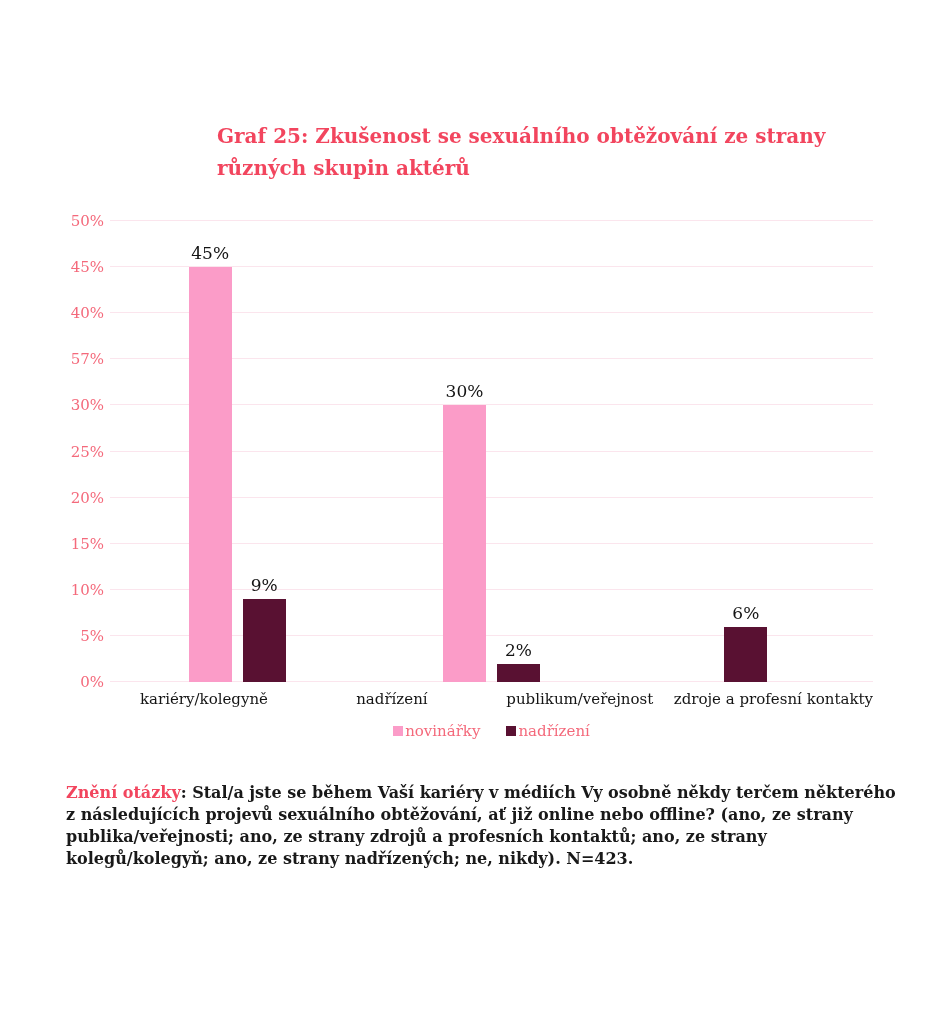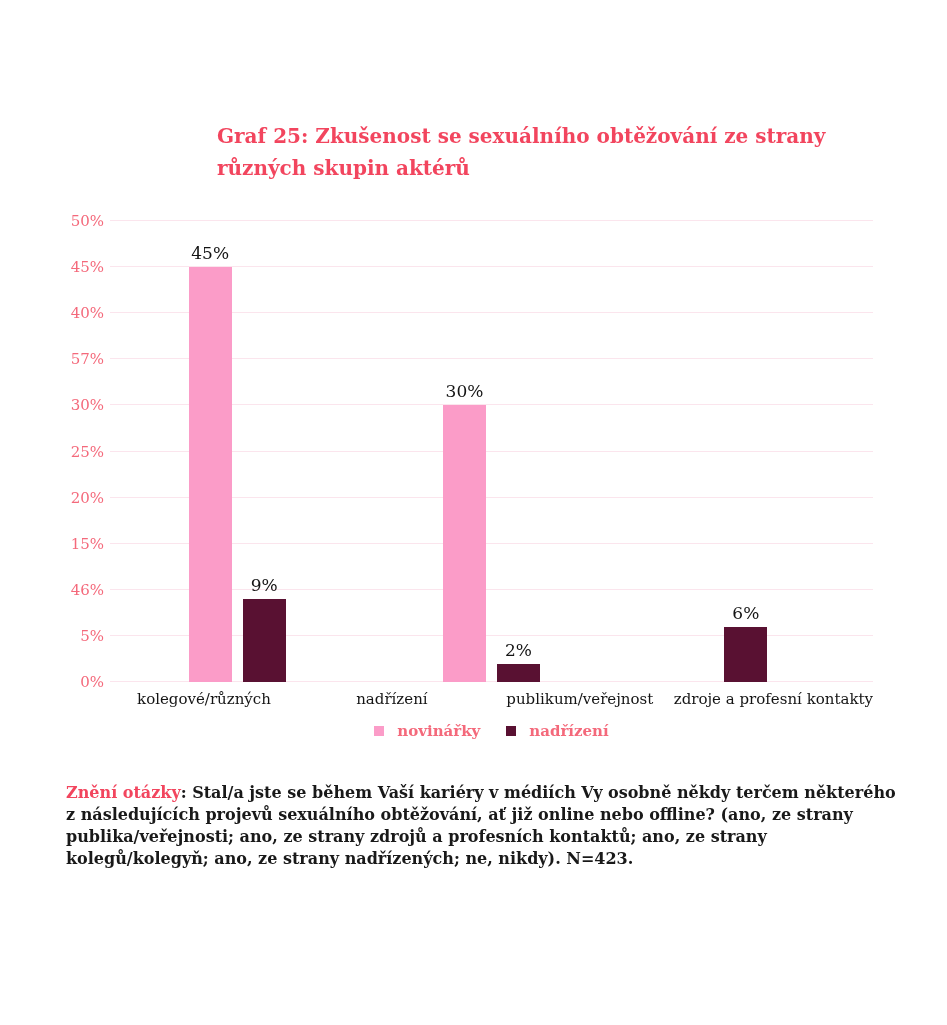--- a/index.html
+++ b/index.html
@@ -43,40 +43,40 @@
     position:absolute; left:110px; top:690px; width:763px; display:flex;
   }
   .cat-label {
     flex:1 1 0; text-align:center; font-size:15px; color:#141414;
     white-space:nowrap;
   }
   .legend {
     position:absolute; left:110px; top:722px; width:763px;
     display:flex; justify-content:center; align-items:center; gap:26px;
   }
-  .legend-item { display:flex; align-items:center; gap:13px;font-weight:bold; }
+  .legend-item { display:flex; align-items:center; gap:2px; }
   .legend-swatch { width:10px; height:10px; }
   .legend-label { font-size:15px; color:#f4697b; white-space:nowrap; }
   .footnote {
     position:absolute; left:66px; top:782px; width:832px;
     font-size:16px; font-weight:bold; line-height:22px; color:#191919;
   }
   .footnote-lead { color:#f2455e;margin-top:24px; }
 </style>
 </head>
 <body>
 
 <div class="page">
 
   <div class="chart-title">Graf 25: Zkušenost se sexuálního obtěžování ze strany různých skupin aktérů</div>
 
   <div class="yticks">
       <div class="ytick" style="bottom: 0%;">0%</div>
       <div class="ytick" style="bottom: 10%;">5%</div>
-      <div class="ytick" style="bottom: 20%;">46%</div>
+      <div class="ytick" style="bottom: 20%;">10%</div>
       <div class="ytick" style="bottom: 30%;">15%</div>
       <div class="ytick" style="bottom: 40%;">20%</div>
       <div class="ytick" style="bottom: 50%;">25%</div>
       <div class="ytick" style="bottom: 60%;">30%</div>
       <div class="ytick" style="bottom: 70%;">57%</div>
       <div class="ytick" style="bottom: 80%;">40%</div>
       <div class="ytick" style="bottom: 90%;">45%</div>
       <div class="ytick" style="bottom: 100%;">50%</div>
     </div>
 
@@ -124,21 +124,21 @@
             <div class="bar-wrap">
               <div class="bar-value">6%</div>
               <div class="bar" style="background: rgb(89, 17, 50); height: 12%;"></div>
             </div>
           </div>
         </div>
       </div>
   </div>
 
   <div class="cat-row" id="catRow">
-      <div class="cat-label">kolegové/různých</div>
+      <div class="cat-label">kariéry/kolegyně</div>
       <div class="cat-label">nadřízení</div>
       <div class="cat-label">publikum/veřejnost</div>
       <div class="cat-label">zdroje a profesní kontakty</div>
     </div>
 
   <div class="legend" id="legend">
       <div class="legend-item">
         <div class="legend-swatch" style="background: rgb(251, 156, 200);"></div>
         <div class="legend-label">novinářky</div>
       </div>

